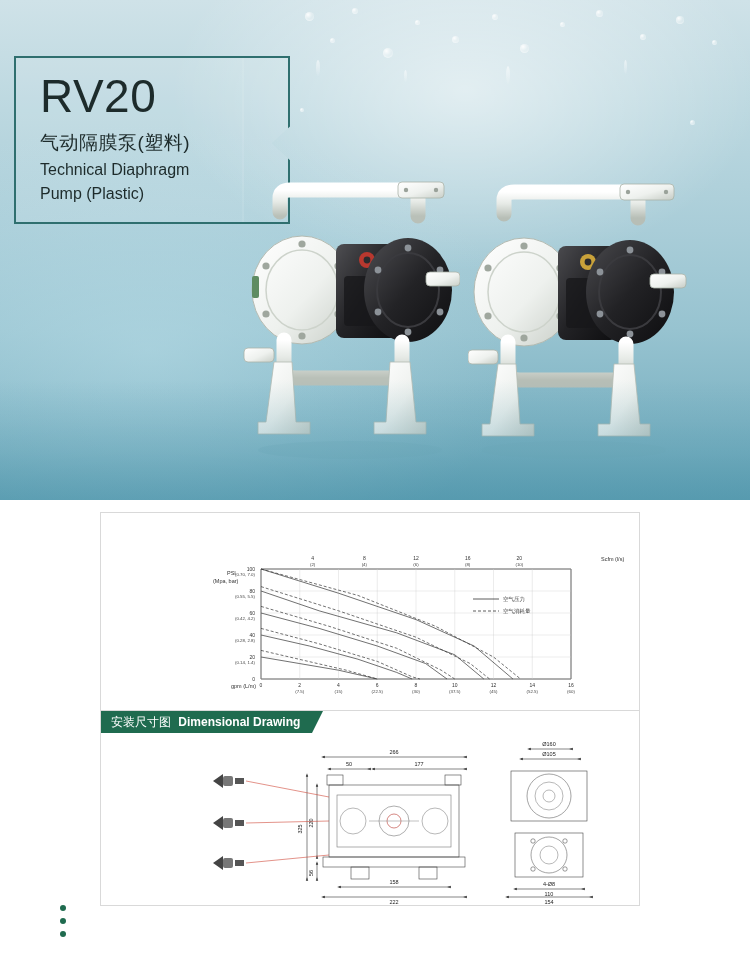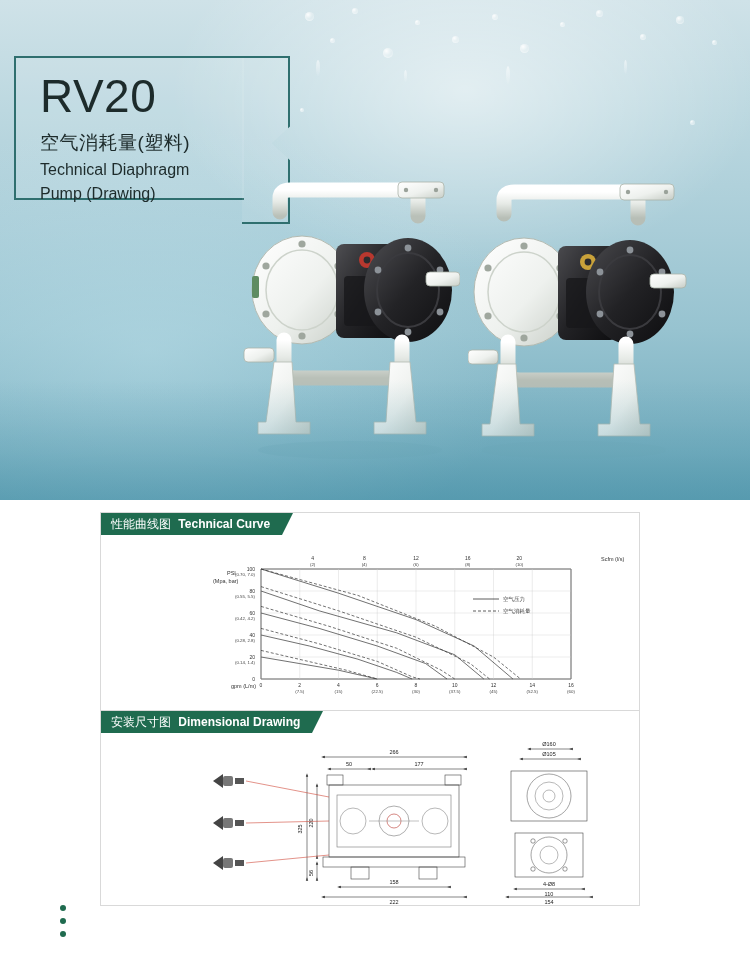--- a/index.html
+++ b/index.html
@@ -30,21 +30,21 @@
   .drop { position:absolute; border-radius:50%;
     background:radial-gradient(circle at 34% 30%, rgba(255,255,255,0.92), rgba(255,255,255,0.30) 45%, rgba(255,255,255,0.06) 70%);
     box-shadow:inset 0 -1px 2px rgba(255,255,255,0.6);
   }
   .streak{ position:absolute; border-radius:50%;
     background:linear-gradient(180deg, rgba(255,255,255,0.55), rgba(255,255,255,0.05));
   }
 
   
   .plaque{
-    position:absolute; left:14px; top:56px; width:230px; height:144px;
+    position:absolute; left:14px; top:56px; width:230px; height:168px;
     border:2px solid #2f6f6f;
     border-right:none;
     background:rgba(255,255,255,0.10);
     padding:14px 10px 10px 24px;
   }
   .plaque:after{
     content:""; position:absolute; right:-46px; top:-2px; width:46px; height:164px;
     border-top:2px solid #2f6f6f; border-bottom:2px solid #2f6f6f;
     border-right:2px solid #2f6f6f;
     clip-path:polygon(0 0, 100% 0, 100% 42%, 62% 52%, 100% 62%, 100% 100%, 0 100%);
@@ -113,23 +113,23 @@
   <div class="drop" style="left:712px;top:40px;width:5px;height:5px;"></div>
   <div class="streak" style="left:316px;top:60px;width:4px;height:16px;"></div>
   <div class="streak" style="left:404px;top:70px;width:3px;height:12px;"></div>
   <div class="streak" style="left:506px;top:66px;width:4px;height:18px;"></div>
   <div class="streak" style="left:624px;top:60px;width:3px;height:14px;"></div>
   <div class="drop" style="left:690px;top:120px;width:5px;height:5px;"></div>
   <div class="drop" style="left:300px;top:108px;width:4px;height:4px;"></div>
 
   <div class="plaque">
     <h1>RV20</h1>
-    <div class="cn">空气消耗量(塑料)</div>
+    <div class="cn">气动隔膜泵(塑料)</div>
     <div class="en">Technical Diaphragm</div>
-    <div class="en">Pump (Drawing)</div>
+    <div class="en">Pump (Plastic)</div>
   </div>
 
   <div class="pump" style="left:240px;top:172px;">
     <svg width="220" height="290" viewBox="0 0 220 290">
       <defs>
         <linearGradient id="plasticL" x1="0" y1="0" x2="1" y2="1">
           <stop offset="0%" stop-color="#ffffff"></stop>
             <stop offset="55%" stop-color="#eef1ee"></stop>
             <stop offset="100%" stop-color="#c9cfc8"></stop>
         </linearGradient>
@@ -236,24 +236,20 @@
       <path d="M146 188 L142 248 L130 248 L130 260 L182 260 L182 248 L172 248 L166 188 Z" fill="url(#plasticR)" stroke="#b3bab1" stroke-width="0.8"></path>
       <rect x="0" y="174" width="30" height="14" rx="4" fill="url(#plasticR)" stroke="#aab2a8" stroke-width="0.8"></rect>
       <ellipse cx="106" cy="274" rx="92" ry="9" fill="#6fa8b8" opacity="0.28"></ellipse>
     </svg>
   </div>
 
   <div class="hero-bottom-fade"></div>
 </div>
 
 <div class="panel" id="curve-panel">
-  <div class="panel-head">
-    <span>性能曲线图</span>
-    <span class="en" style="margin-left:4px;">Technical Curve</span>
-  </div>
 
   <div class="chart-wrap">
     <svg width="540" height="172" viewBox="0 0 540 172">
 
       <g id="plot">
         <line x1="160" y1="30" x2="160" y2="140" stroke="#222" stroke-width="0.8"></line>
         <line x1="160" y1="140" x2="470" y2="140" stroke="#222" stroke-width="0.8"></line>
         <line x1="160" y1="30" x2="470" y2="30" stroke="#222" stroke-width="0.8"></line>
         <line x1="470" y1="30" x2="470" y2="140" stroke="#222" stroke-width="0.8"></line>
       </g>

